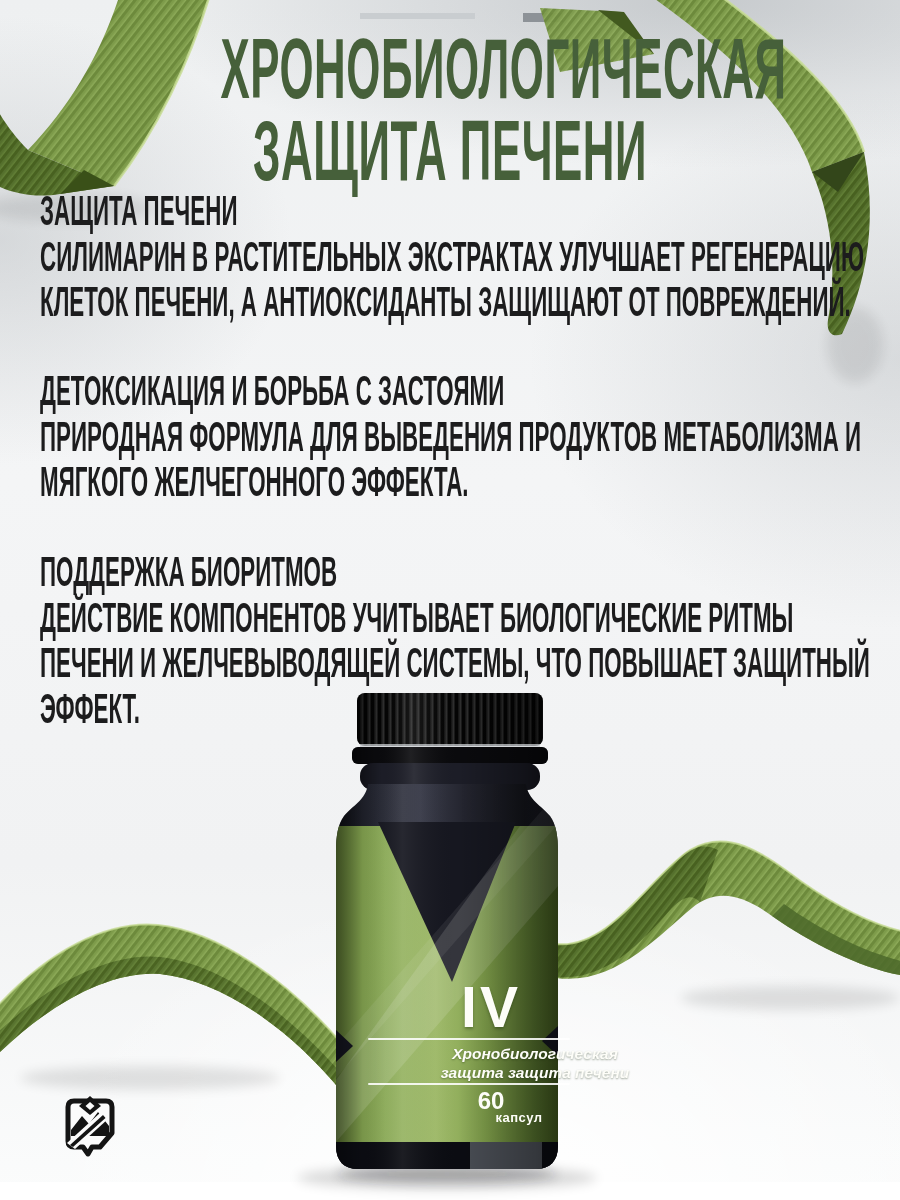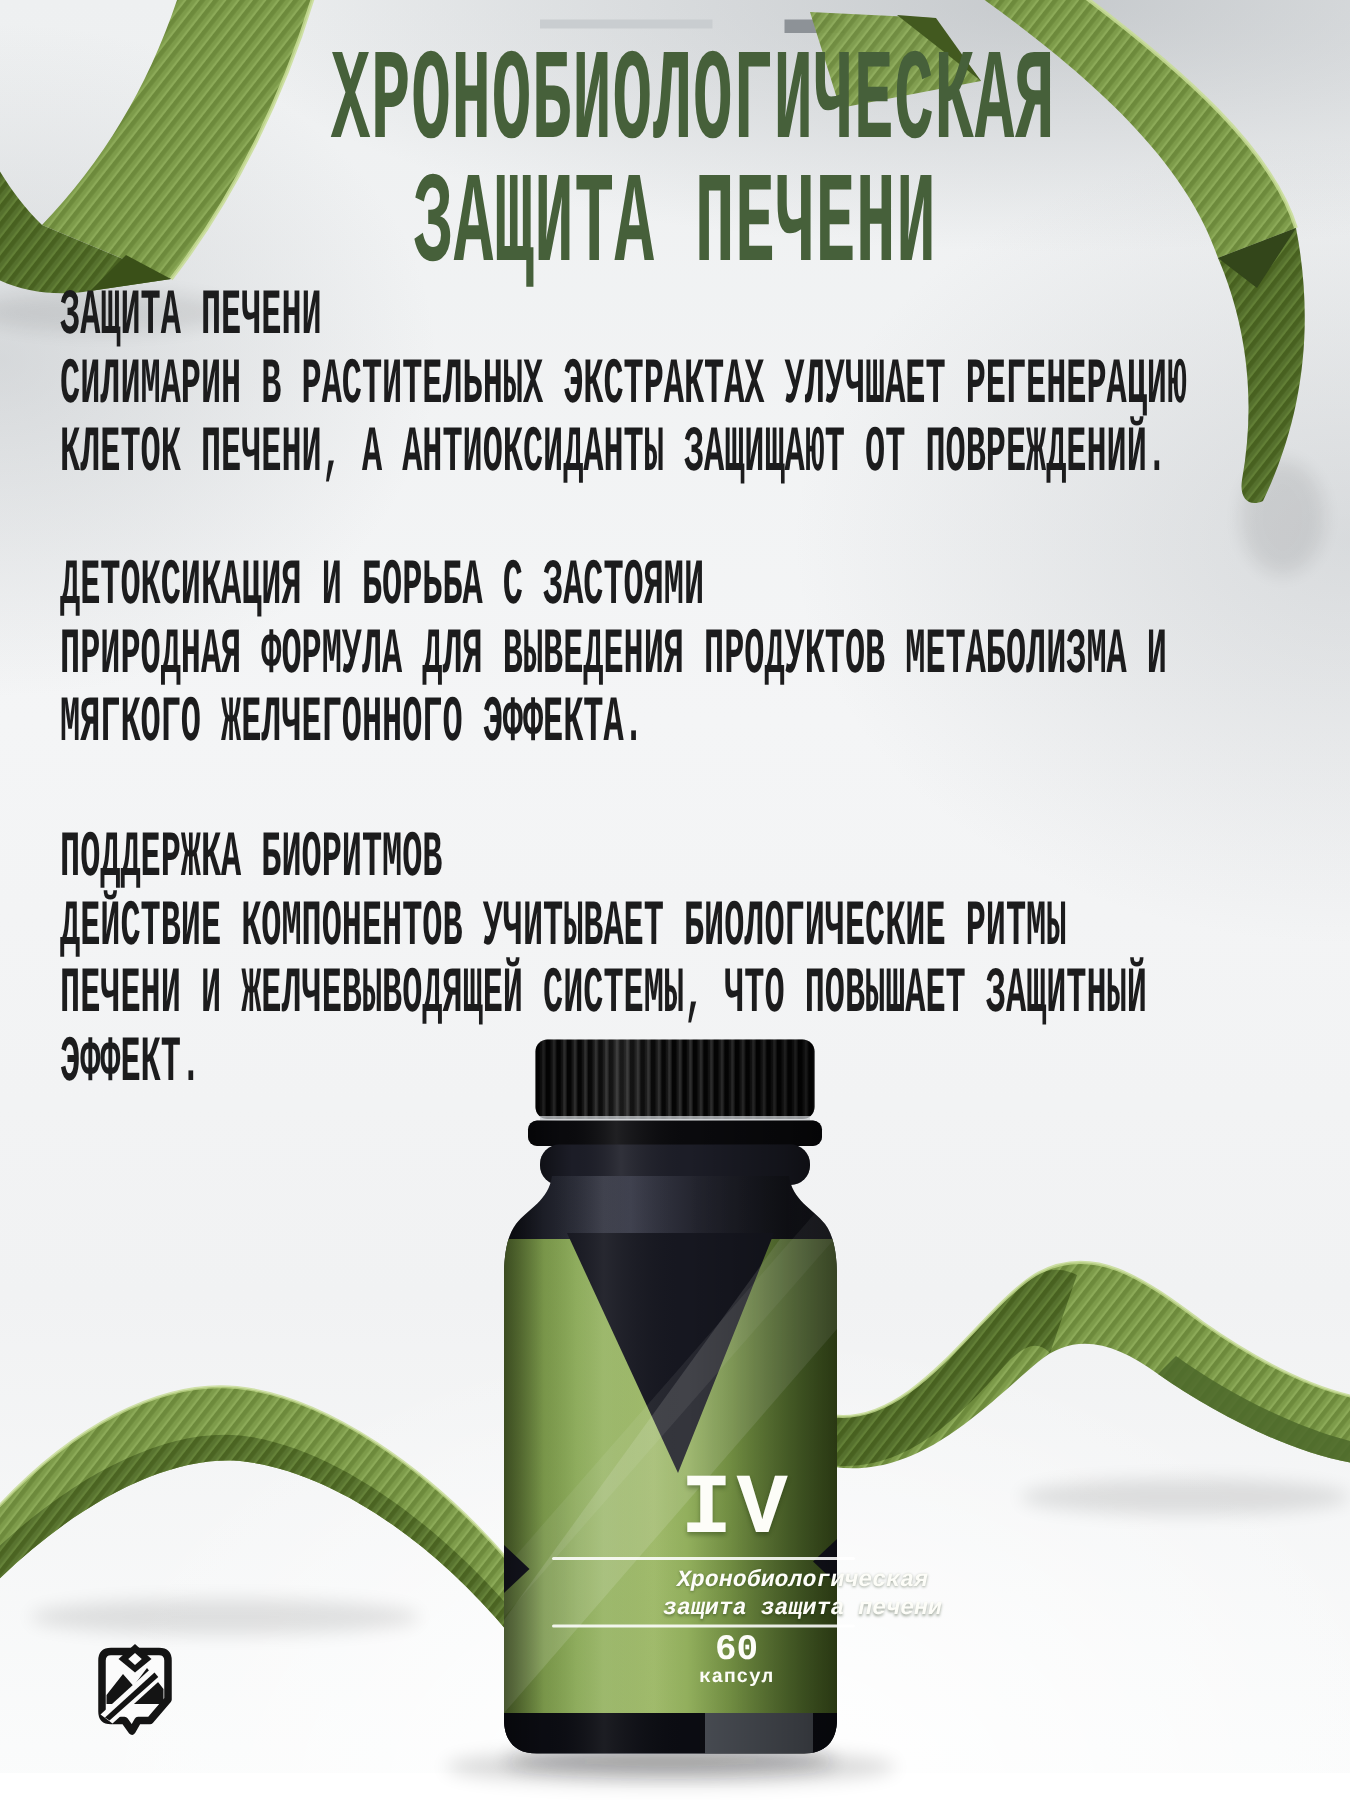--- a/index.html
+++ b/index.html
@@ -1,18 +1,18 @@
 <!DOCTYPE html>
 <html><head>
 <meta charset="utf-8">
 <style>
   html,body{margin:0;padding:0;background:#ffffff;}
   .canvas{
     position:relative;width:900px;height:1200px;overflow:hidden;
-    font-family:Liberation Mono, monospace;
+    font-family:Liberation Sans, sans-serif;
     background:
       radial-gradient(90% 20% at 78% 0%, rgba(138,144,150,.40) 0%, rgba(138,144,150,0) 70%),
       radial-gradient(45% 26% at 0% 20%, rgba(150,156,161,.30) 0%, rgba(150,156,161,0) 72%),
       radial-gradient(55% 30% at 100% 30%, rgba(148,154,159,.28) 0%, rgba(148,154,159,0) 75%),
       radial-gradient(70% 35% at 55% 100%, #ffffff 0%, rgba(255,255,255,0) 75%),
       linear-gradient(180deg,#eef0f1 0%,#f4f5f6 40%,#f1f2f3 72%,#fbfcfc 100%);
   }
   .artwork{position:absolute;left:0;top:0;z-index:1;}
   .bottom-strip{position:absolute;left:0;right:0;bottom:0;height:18px;background:#ffffff;z-index:0;}
 
@@ -37,21 +37,21 @@
   
   .label-text{position:absolute;left:337px;top:0;width:220px;height:1200px;z-index:4;pointer-events:none;}
   .label-text *{position:absolute;color:#fdfdf8;text-align:center;width:100%;padding-left:44px;}
   .numeral{top:979px;font-size:57px;line-height:57px;font-weight:700;letter-spacing:3px;
            text-shadow:0 2px 3px rgba(20,40,10,.35);}
   .divider{left:31px;width:158px;height:2px;background:rgba(255,255,255,.88);border-radius:1px;}
   .div-1{top:1038px;} .div-2{top:1083px;}
   .label-name{top:1044px;font-size:15.5px;line-height:19px;font-weight:700;font-style:italic;
               text-shadow:0 1px 2px rgba(20,40,10,.4);}
   .count{top:1089px;font-size:24px;line-height:24px;font-weight:700;}
-  .count-unit{top:1111px;font-size:13px;line-height:14px;font-weight:700;letter-spacing:.5px;}
+  .count-unit{top:1111px;font-size:13px;line-height:14px;font-weight:700;letter-spacing:.5px;margin-left:28px;}
 </style>
 </head>
 <body>
 
 <div class="canvas">
 
   <div class="bottom-strip"></div>
 
   <svg class="artwork" width="900" height="1200" viewBox="0 0 900 1200">
     <defs>

